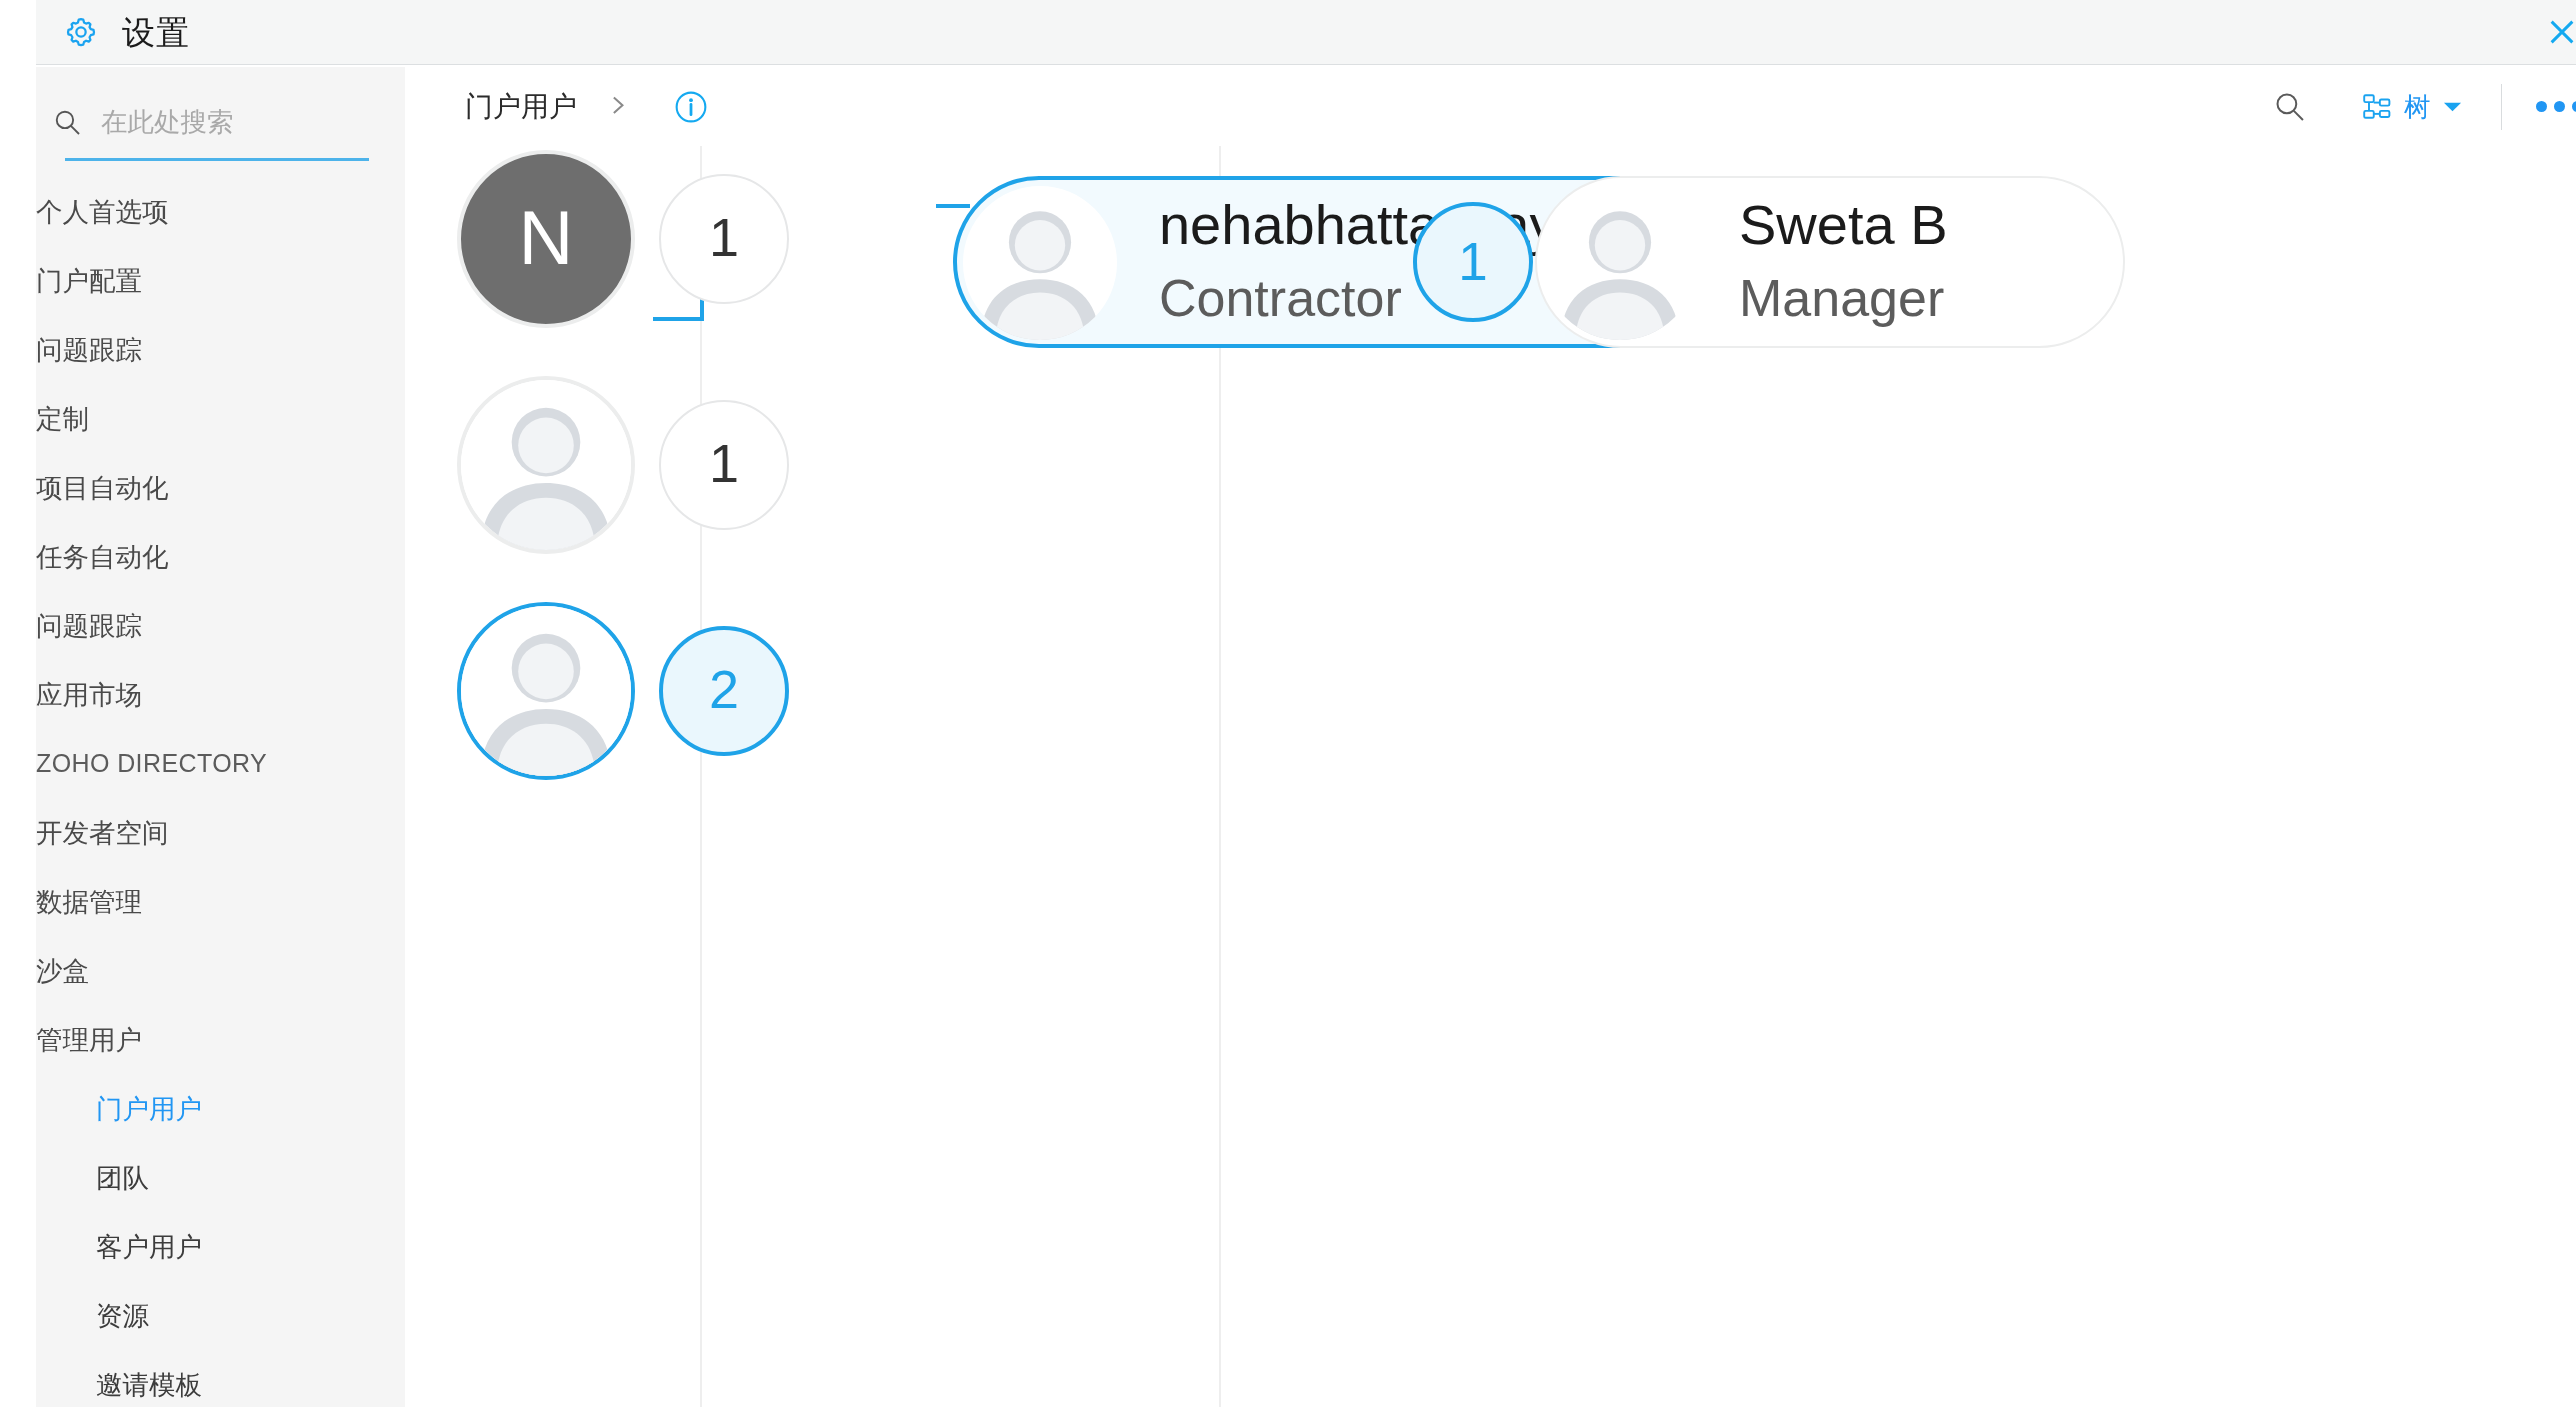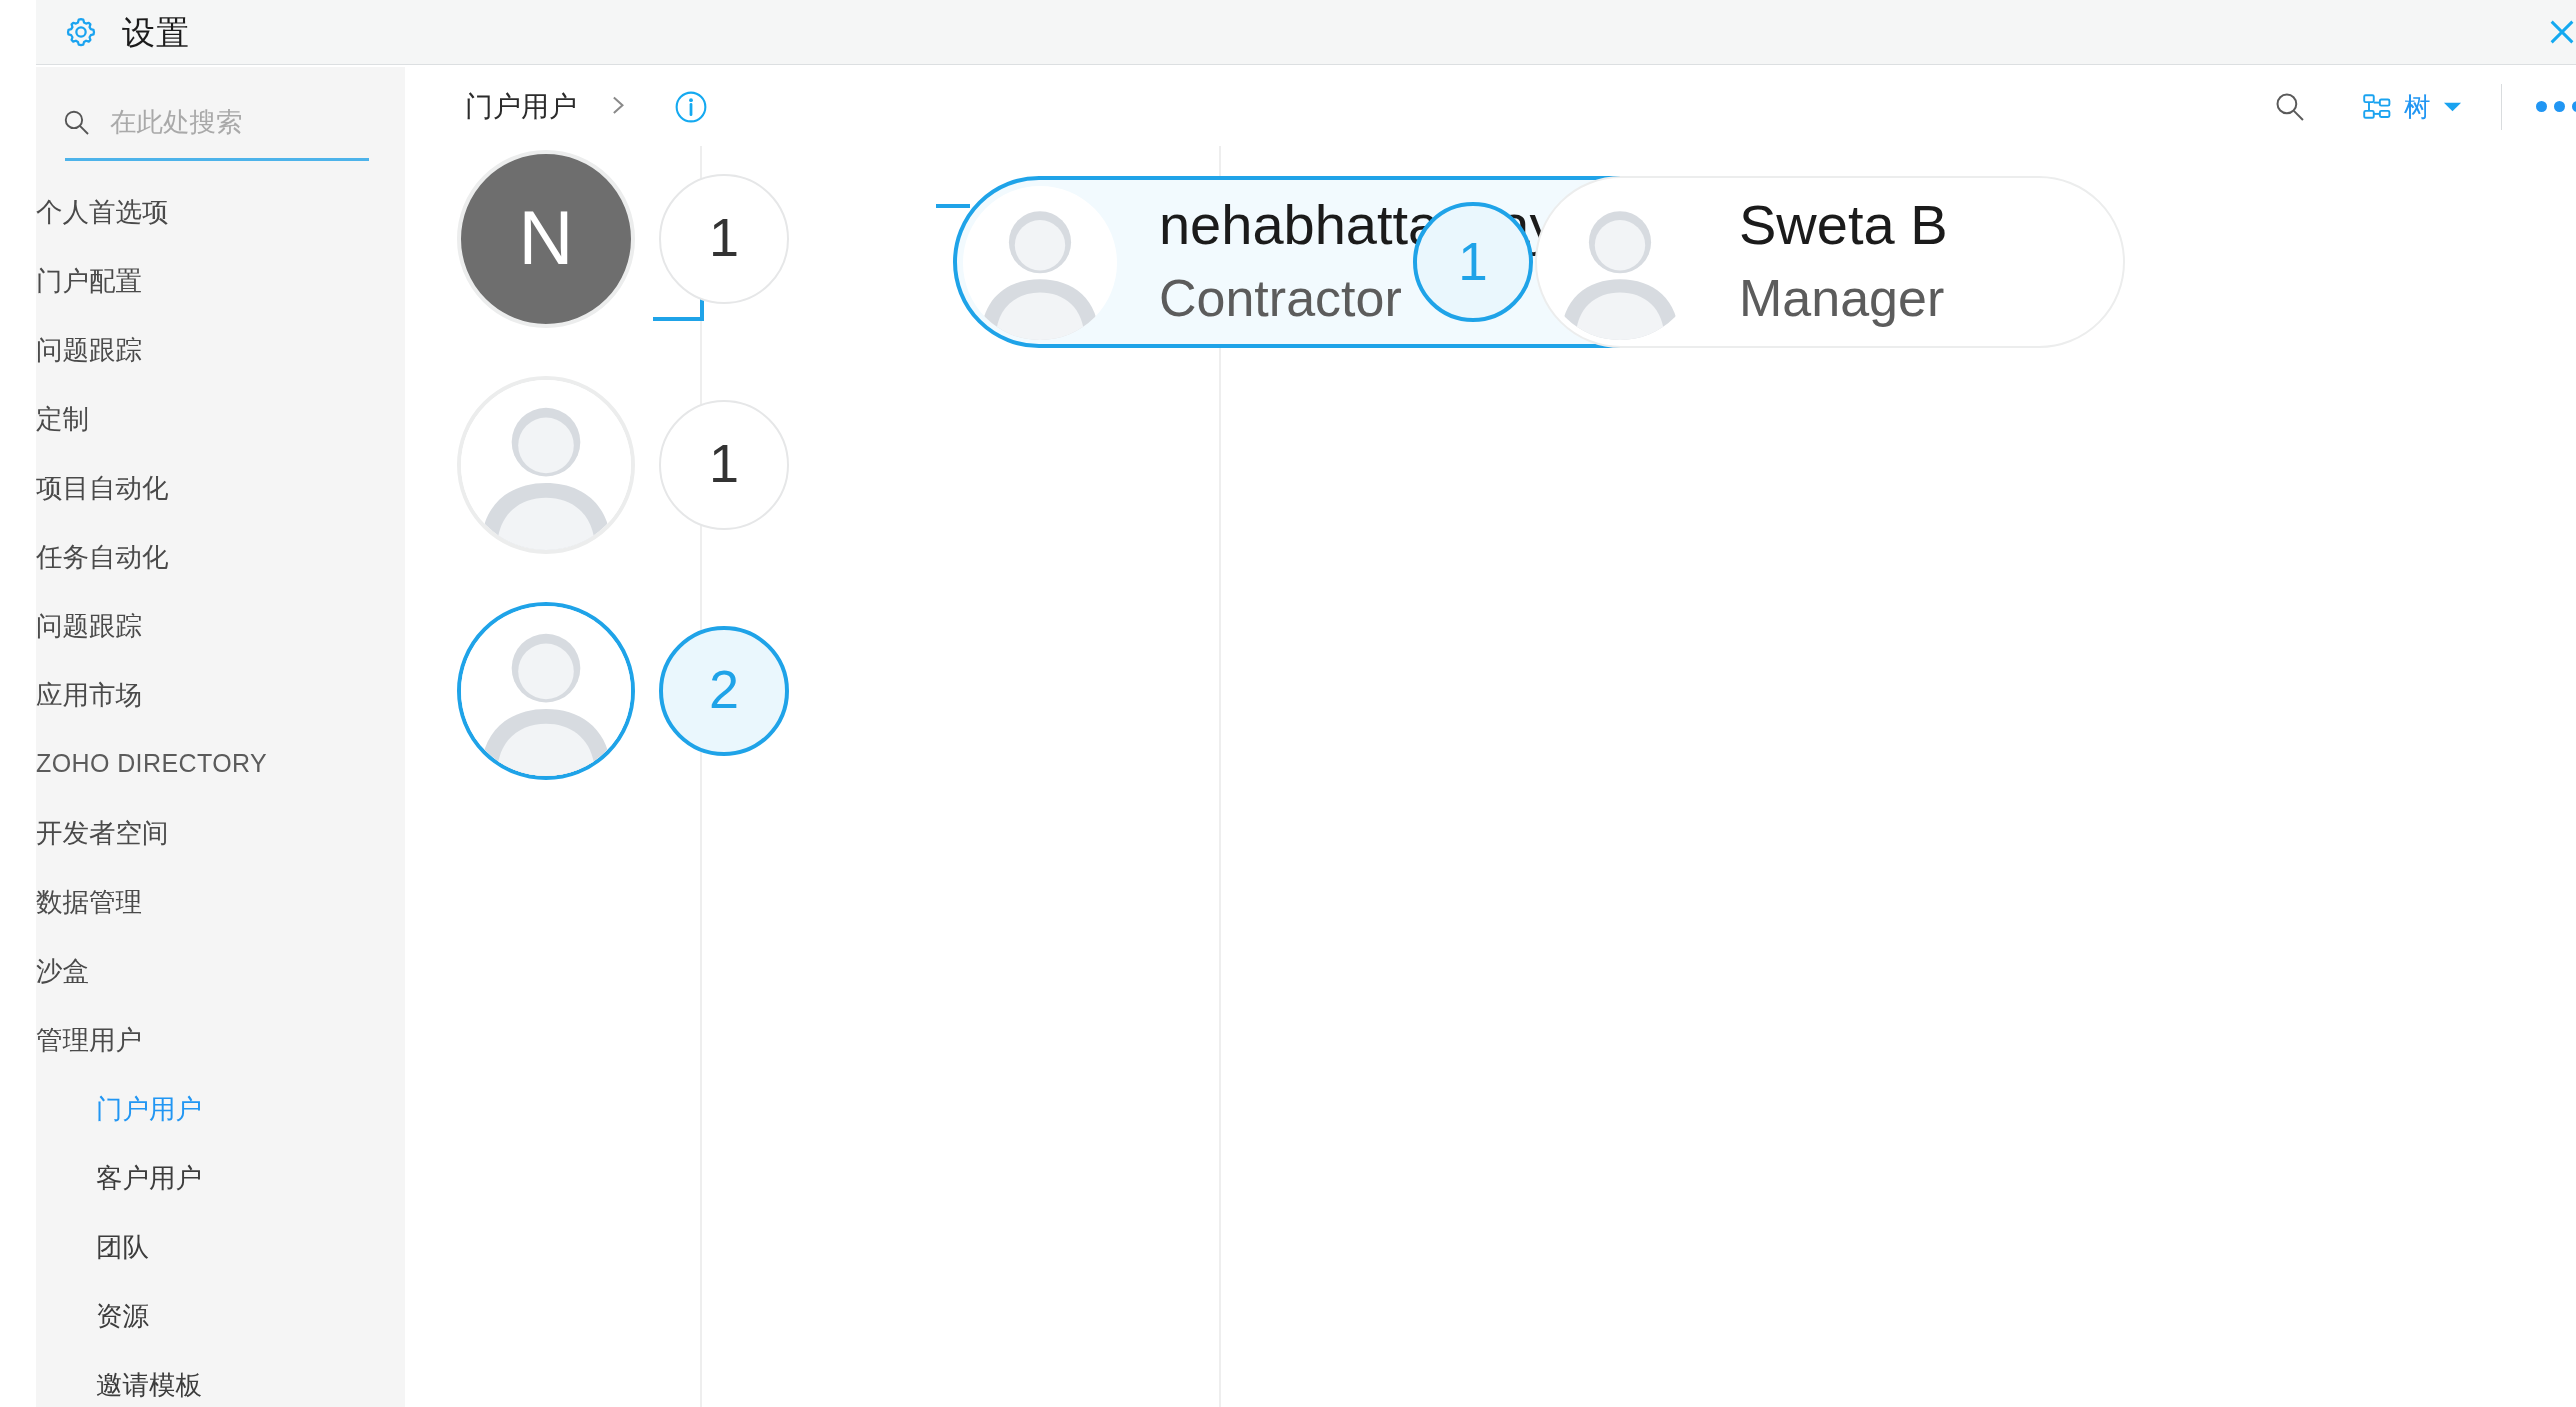--- a/index.html
+++ b/index.html
@@ -33,21 +33,21 @@
 
   
   .sidebar {
     position: absolute; left: 0; top: 67px; width: 369px; height: 1341px;
     background: #f5f5f5;
     overflow: hidden;
   }
   .search-wrap {
     position: absolute; left: 0; top: 33px; width: 369px; height: 67px;
   }
-  .search-row { position: absolute; left: 26px; top: 6.9px; display: flex; align-items: center; justify-content: space-between; }
+  .search-row { position: absolute; left: 17px; top: 6.9px; display: flex; align-items: center; justify-content: space-between; }
   .search-icon { width: 29px; height: 29px; display:block; }
   .search-input {
     border: none; outline: none; background: transparent;
     margin-left: 19px; width: 257px;
     font-family: inherit; font-size: 26.5px; color: #3f3f3f;
   }
   .search-input::placeholder { color: #a9a9a9; }
   .search-underline {
     position: absolute; left: 29px; top: 58px; width: 304px; height: 2.6px;
     background: #4db3ea;
@@ -232,24 +232,24 @@
         <div class="nav-item item">
           <span>沙盒</span>
         </div>
         <div class="nav-item group">
           <span>管理用户</span>
         </div>
         <div class="nav-item child active">
           <span>门户用户</span>
         </div>
         <div class="nav-item child">
+          <span>团队</span>
+        </div>
+        <div class="nav-item child">
           <span>客户用户</span>
-        </div>
-        <div class="nav-item child">
-          <span>团队</span>
         </div>
         <div class="nav-item child">
           <span>资源</span>
         </div>
         <div class="nav-item child">
           <span>邀请模板</span>
         </div>
       </div>
   </div>
 

